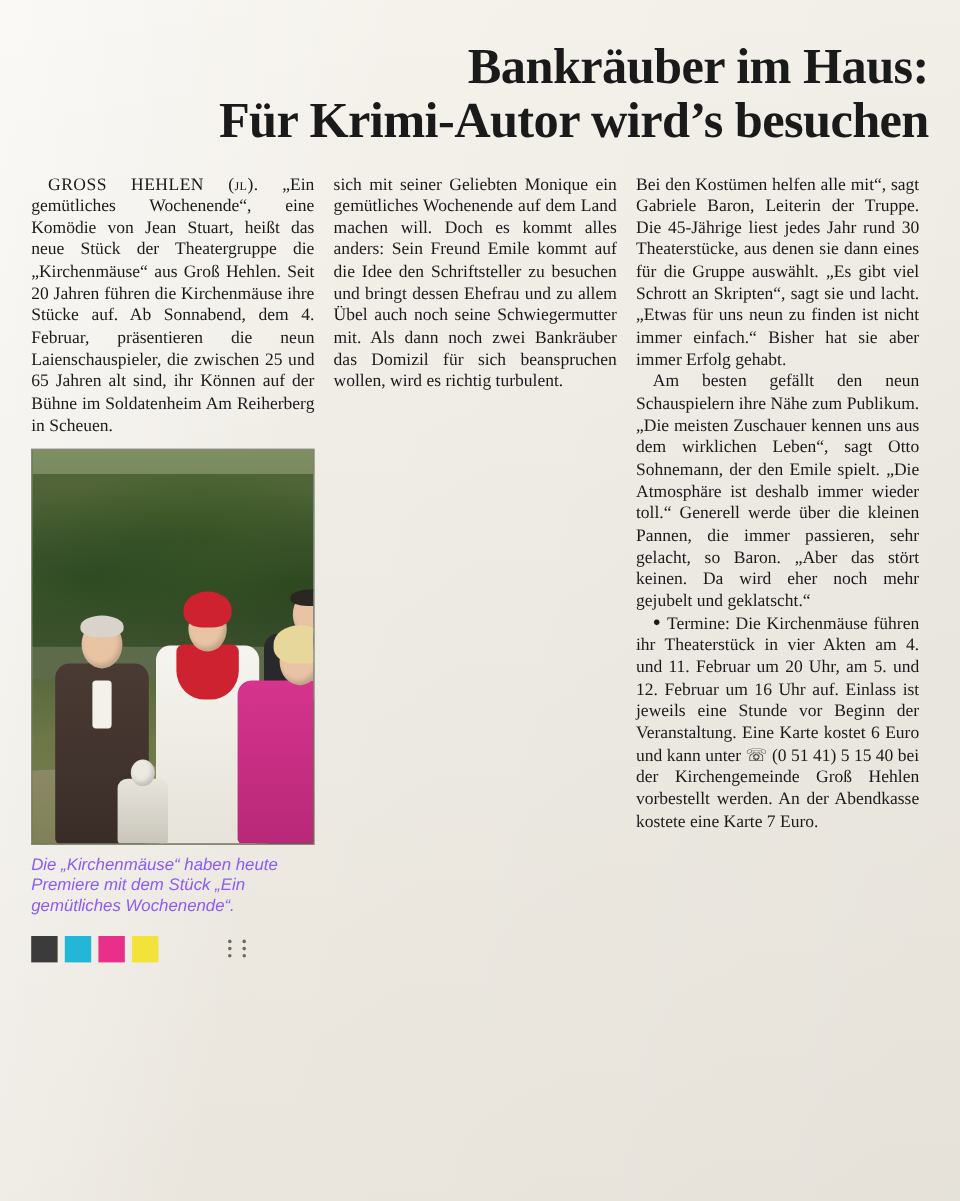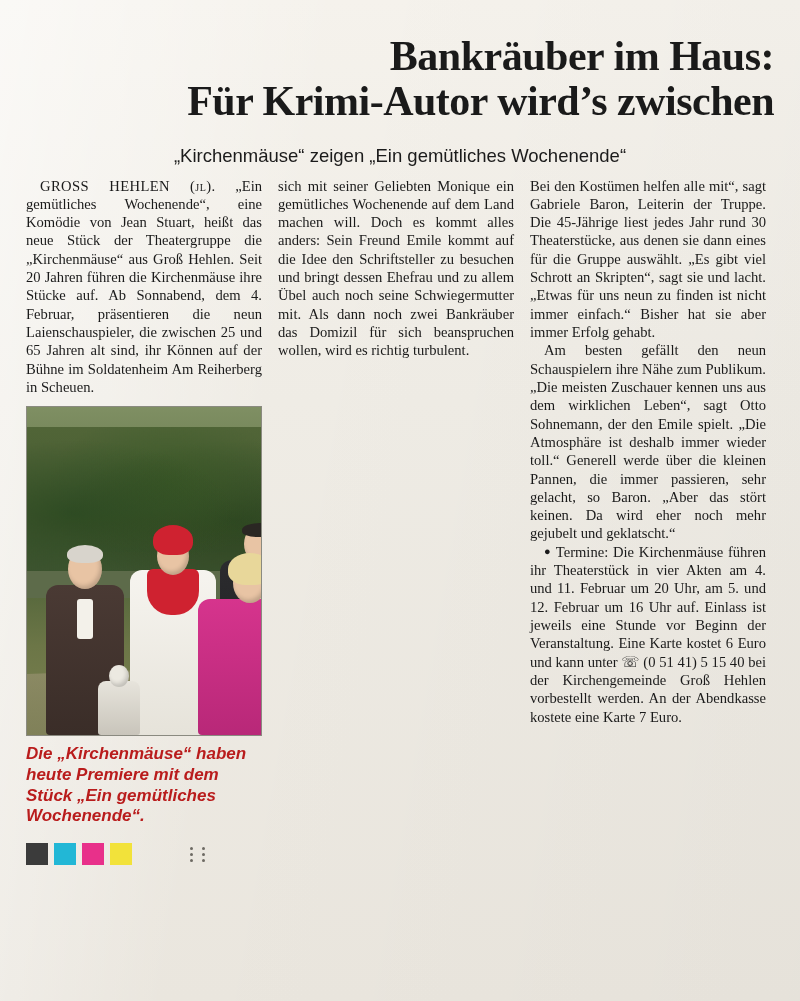--- a/index.html
+++ b/index.html
@@ -167,26 +167,25 @@
   }
   .figure .shirt {
     position: absolute;
     left: 50%;
     transform: translateX(-50%);
     background: #f3f1ea;
     border-radius: 3px;
   }
   .caption {
     font-family: "Liberation Sans", sans-serif;
-    font-size: 17px;
+    font-size: 14px;
     font-style: italic;
     line-height: 1.22;
     margin-top: 8px;
-    color: #b91c1c;
-    font-weight: bold;
+    color: #8b5cf6;
   }
   
   .regbar {
     display: flex;
     gap: 6px;
     margin-top: 16px;
   }
   .swatch {
     width: 22px;
     height: 22px;
@@ -213,24 +212,23 @@
 </style>
 </head>
 <body>
 
 <div class="paper"></div>
 
 <div class="page">
 
   <h1 class="headline">
     <span class="line1">Bankräuber im Haus:</span>
-    <span class="line2">Für Krimi-Autor wird’s zwischen</span>
+    <span class="line2">Für Krimi-Autor wird’s besuchen</span>
   </h1>
 
-  <div class="subhead">„Kirchenmäuse“ zeigen „Ein gemütliches Wochenende“</div>
 
   <div class="columns">
 
     <div class="col">
       <p class="first">
         <span class="dateline bold">GROSS HEHLEN (jl).</span><span> „Ein gemütliches Wochenende“, eine Komödie von Jean Stuart, heißt das neue Stück der Theatergruppe die „Kirchenmäuse“ aus Groß Hehlen. Seit 20 Jahren führen die Kirchenmäuse ihre Stücke auf. Ab Sonnabend, dem 4. Februar, präsentieren die neun Laienschauspieler, die zwischen 25 und 65 Jahren alt sind, ihr Können auf der Bühne im Soldatenheim Am Reiherberg in Scheuen.</span>
       </p>
 
       <div class="photo-wrap">
         <div class="photo">

